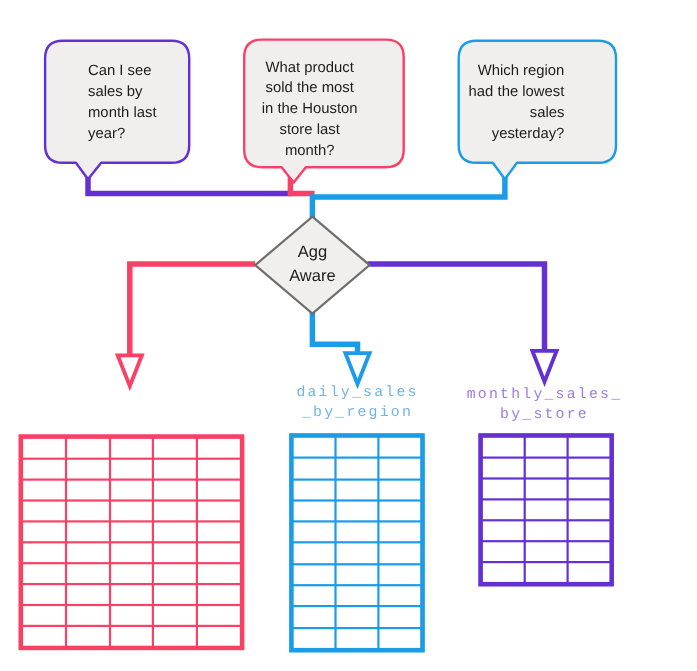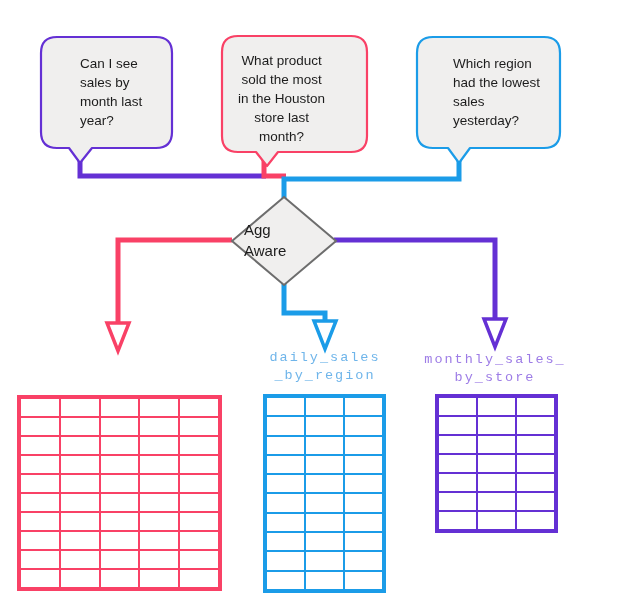--- a/index.html
+++ b/index.html
@@ -14,24 +14,24 @@
   .c-blue{stroke:var(--accent-blue);}
   .arrow{fill:#ffffff;stroke-width:3.5;stroke-linejoin:miter;}
   .bubble{fill:var(--shape-fill);stroke-width:2.2;stroke-linejoin:round;}
   .diamond{fill:var(--shape-fill);stroke:var(--shape-stroke);stroke-width:2;}
   .bubble-text{
     position:absolute;z-index:2;white-space:pre-line;
     font-size:13.5px;line-height:19px;color:var(--text);
   }
   .bt-1{left:60px;top:54px;margin-left:20px;}
   .bt-2{left:238px;top:51px;text-align:center;}
-  .bt-3{left:453px;top:54px;}
+  .bt-3{left:426px;top:54px;text-align:right;}
   .diamond-label{
     position:absolute;z-index:2;left:244px;top:219px;width:80px;
-    text-align:left;font-size:15px;line-height:21px;white-space:pre-line;color:var(--text);
+    text-align:center;font-size:15px;line-height:21px;white-space:pre-line;color:var(--text);
   }
   .table-label{
     position:absolute;z-index:2;font-family:"Liberation Mono",monospace;
     font-size:13.5px;line-height:18px;letter-spacing:2px;
     text-align:center;white-space:pre-line;
   }
   .tl-1{left:18px;width:200px;top:359px;color:var(--label-pink);}
   .tl-2{left:245px;width:160px;top:349px;color:var(--label-blue);}
   .tl-3{left:415px;width:160px;top:351px;color:var(--label-purple);}
   .grid-table{

